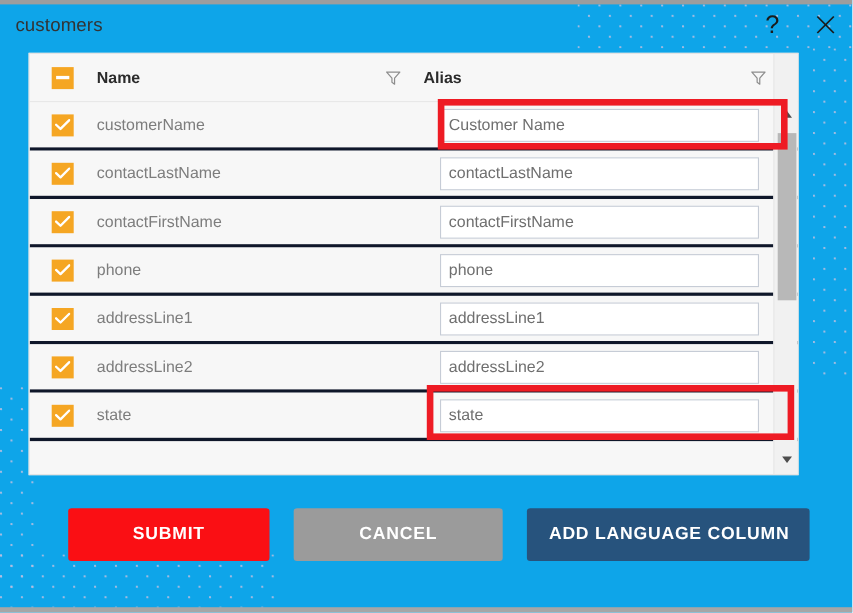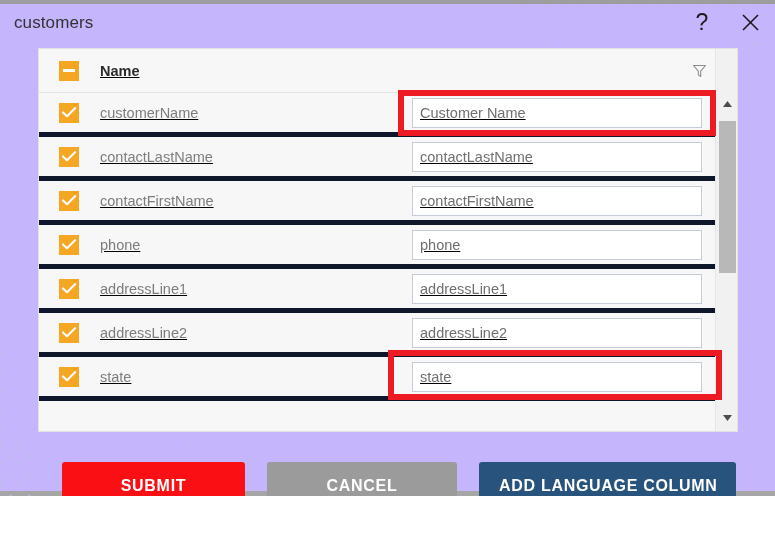--- a/index.html
+++ b/index.html
@@ -8,22 +8,22 @@
     width: 775px;
     height: 557px;
     overflow: hidden;
     background: #ffffff;
     font-family: "Liberation Sans", sans-serif;
   }
 
   #app {
     position: relative;
     width: 775px;
-    height: 496px;
-    background: #c4b5fd;
+    height: 557px;
+    background: #0ea5e9;
     overflow: hidden;
   }
 
   
   .chrome-bar {
     position: absolute;
     left: 0;
     width: 775px;
     height: 4px;
     background: #9d9d9d;
@@ -79,28 +79,27 @@
     align-items: center;
     justify-content: center;
     cursor: pointer;
     color: #1a1a1a;
   }
   .hdr-icon.help { font-size: 23px; line-height: 1; font-weight: 400; }
 
   
   .grid-wrap {
     position: absolute;
-    left: 38px;
+    left: 26px;
     top: 48px;
     width: 700px;
     height: 384px;
     background: #f7f7f7;
     border: 1px solid #e2e2e2;
     overflow: hidden;
-    text-decoration: underline;
   }
 
   .grid-head {
     display: flex;
     align-items: center;
     height: 44px;
     background: #f7f7f7;
     border-bottom: 1px solid #e4e4e4;
     position: relative;
   }
@@ -170,21 +169,21 @@
 
   
   .grid-body {
     position: relative;
     height: 339px;
   }
   .grid-row {
     display: flex;
     align-items: center;
     height: 44px;
-    border-bottom: 5px solid #0f172a;
+    border-bottom: 3px solid #0f172a;
     background: #f7f7f7;
   }
   .cell-name {
     font-size: 14.5px;
     color: #7d7d7d;
     margin-left: 1px;
     white-space: nowrap;
   }
   .alias-input {
     width: 290px;
@@ -304,20 +303,28 @@
         </div>
       </div>
       <div class="col-name">
         <span class="head-label">Name</span>
         <span class="filter-icon">
           <svg width="15" height="15" viewBox="0 0 15 15" aria-hidden="true">
             <path d="M1.5 2 L13.5 2 L8.7 7.6 L8.7 13 L6.3 11.3 L6.3 7.6 Z" fill="none" stroke="#8d8d8d" stroke-width="1.1" stroke-linejoin="round"></path>
           </svg>
         </span>
       </div>
+      <div class="col-alias">
+        <span class="head-label">Alias</span>
+        <span class="filter-icon">
+          <svg width="15" height="15" viewBox="0 0 15 15" aria-hidden="true">
+            <path d="M1.5 2 L13.5 2 L8.7 7.6 L8.7 13 L6.3 11.3 L6.3 7.6 Z" fill="none" stroke="#8d8d8d" stroke-width="1.1" stroke-linejoin="round"></path>
+          </svg>
+        </span>
+      </div>
       <div class="col-scroll"></div>
     </div>
 
     <div class="grid-body">
 
       <div class="grid-row">
         <div class="col-check">
           <div class="cb">
             <svg width="14" height="11" viewBox="0 0 14 11" aria-hidden="true">
               <path d="M1 5.4 L5 9.2 L13 1.2" fill="none" stroke="#ffffff" stroke-width="2.1" stroke-linecap="round" stroke-linejoin="round"></path>

